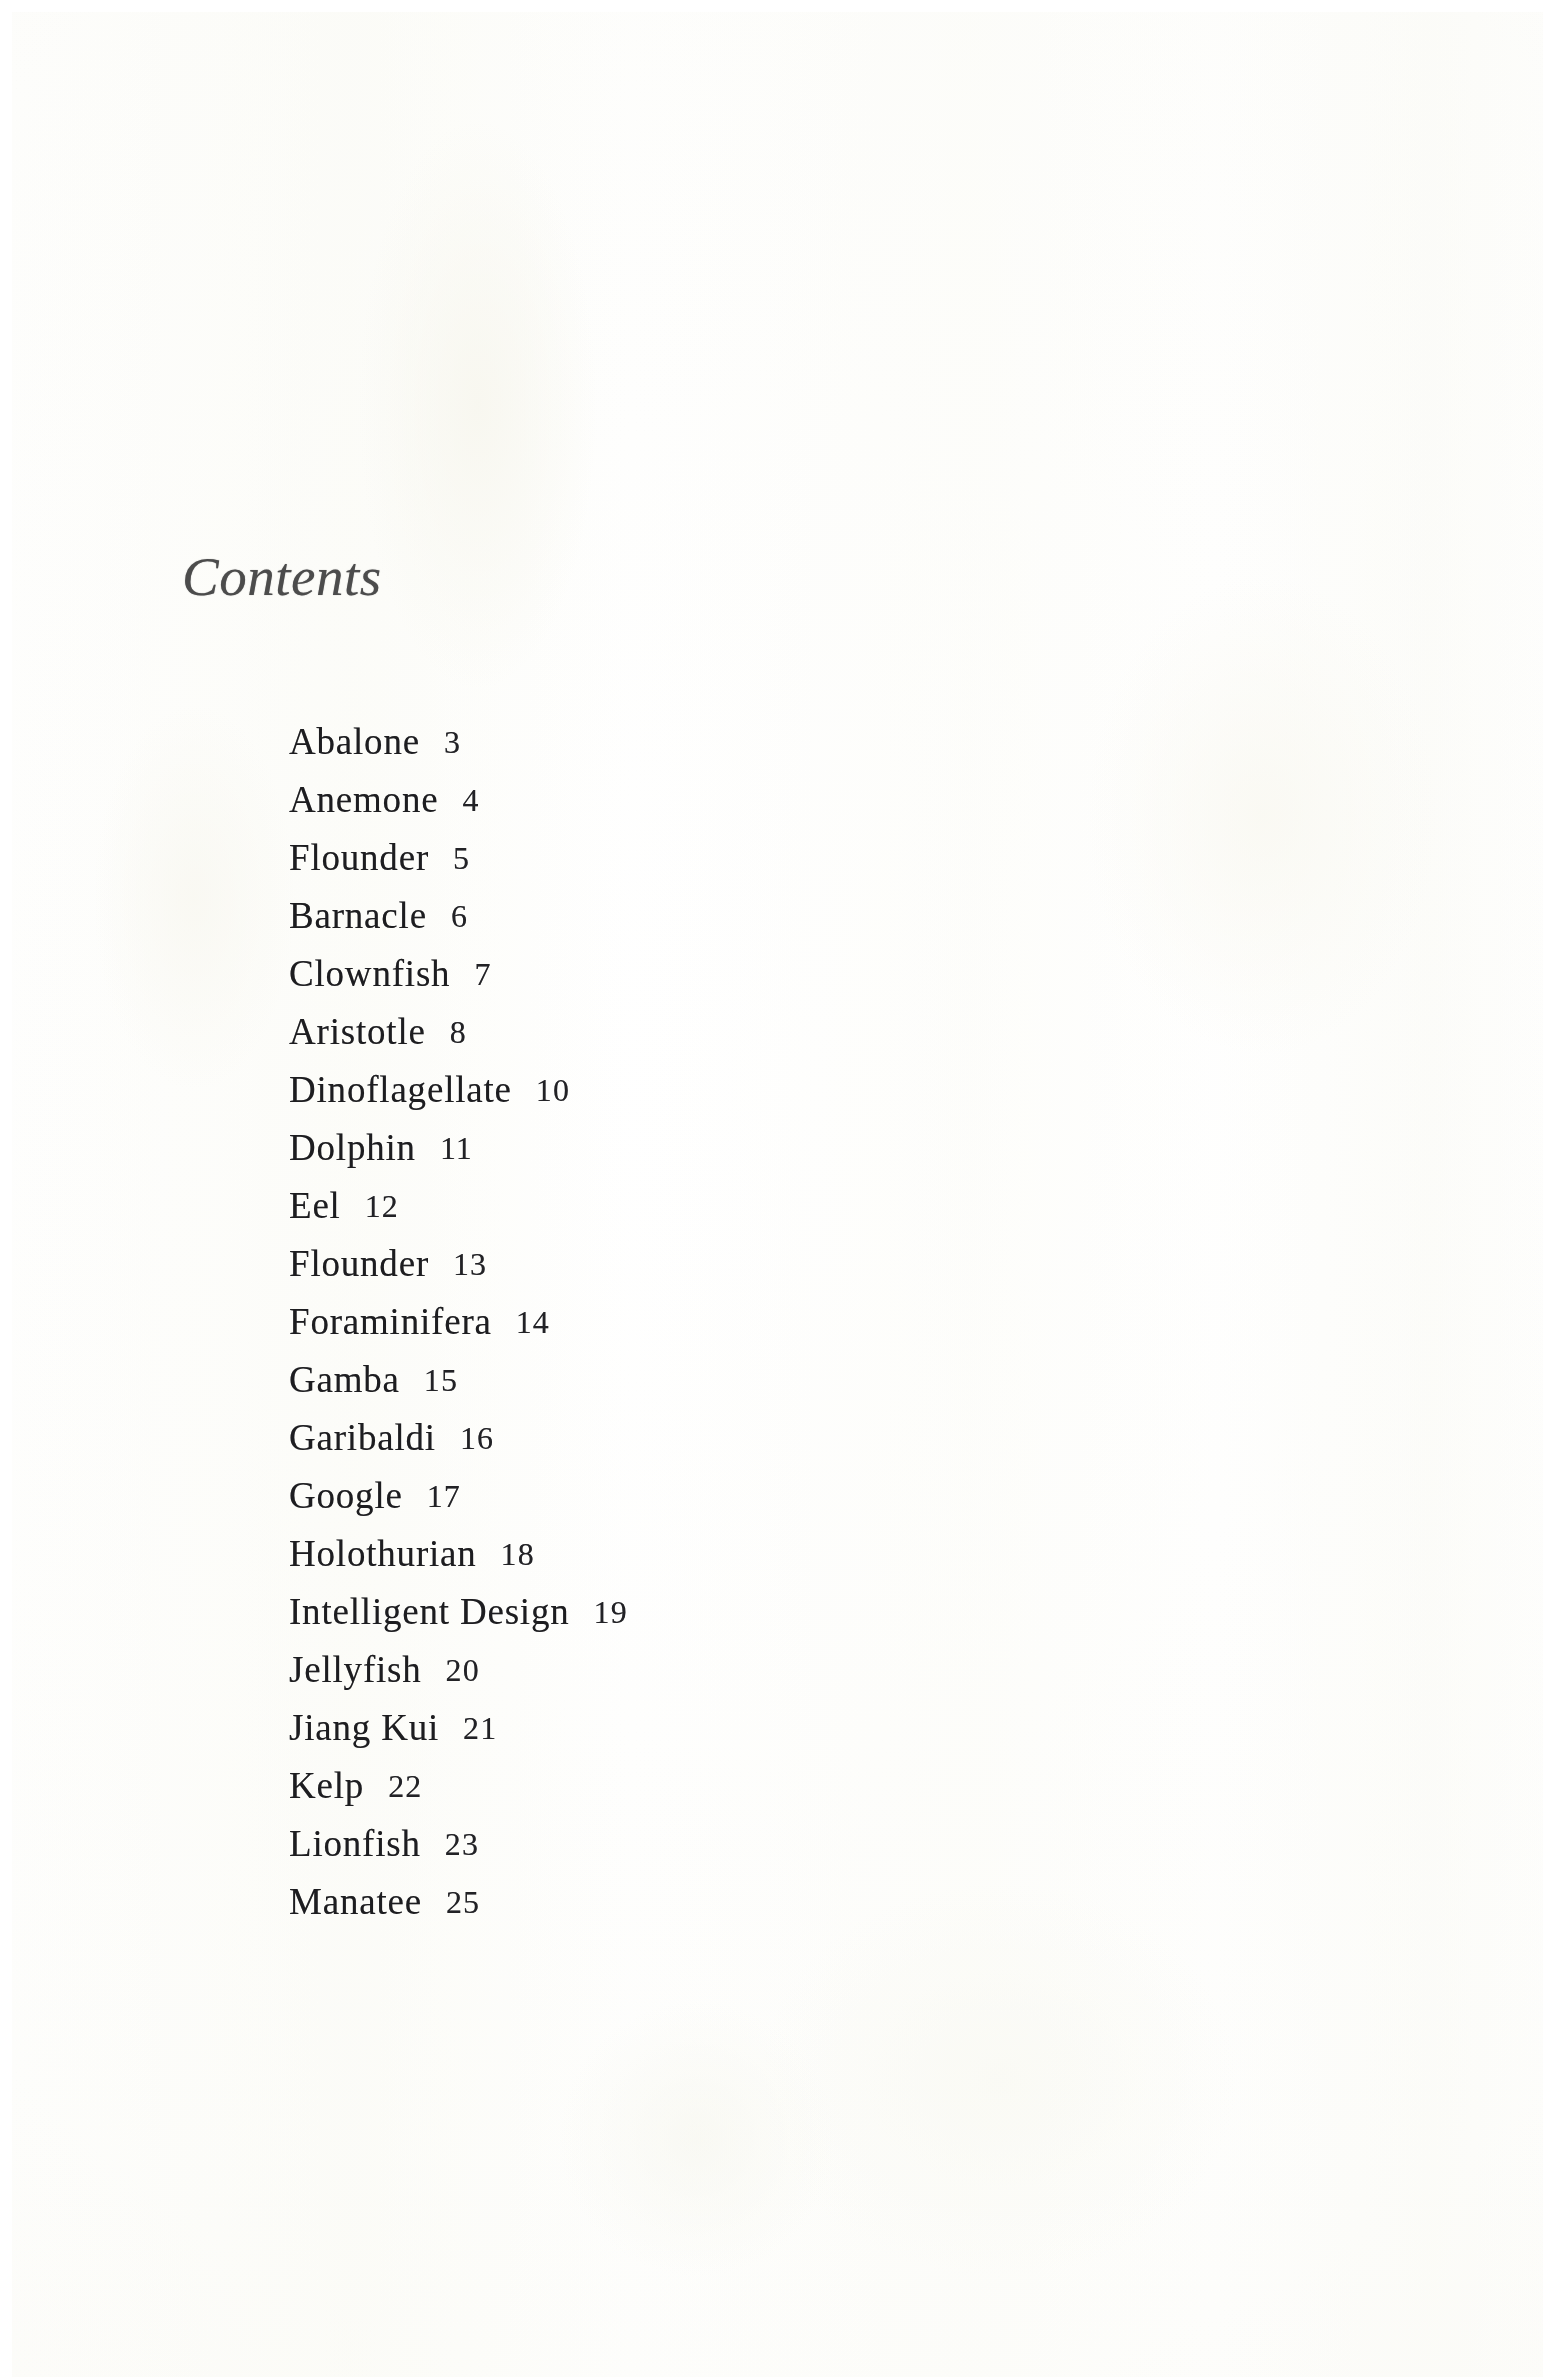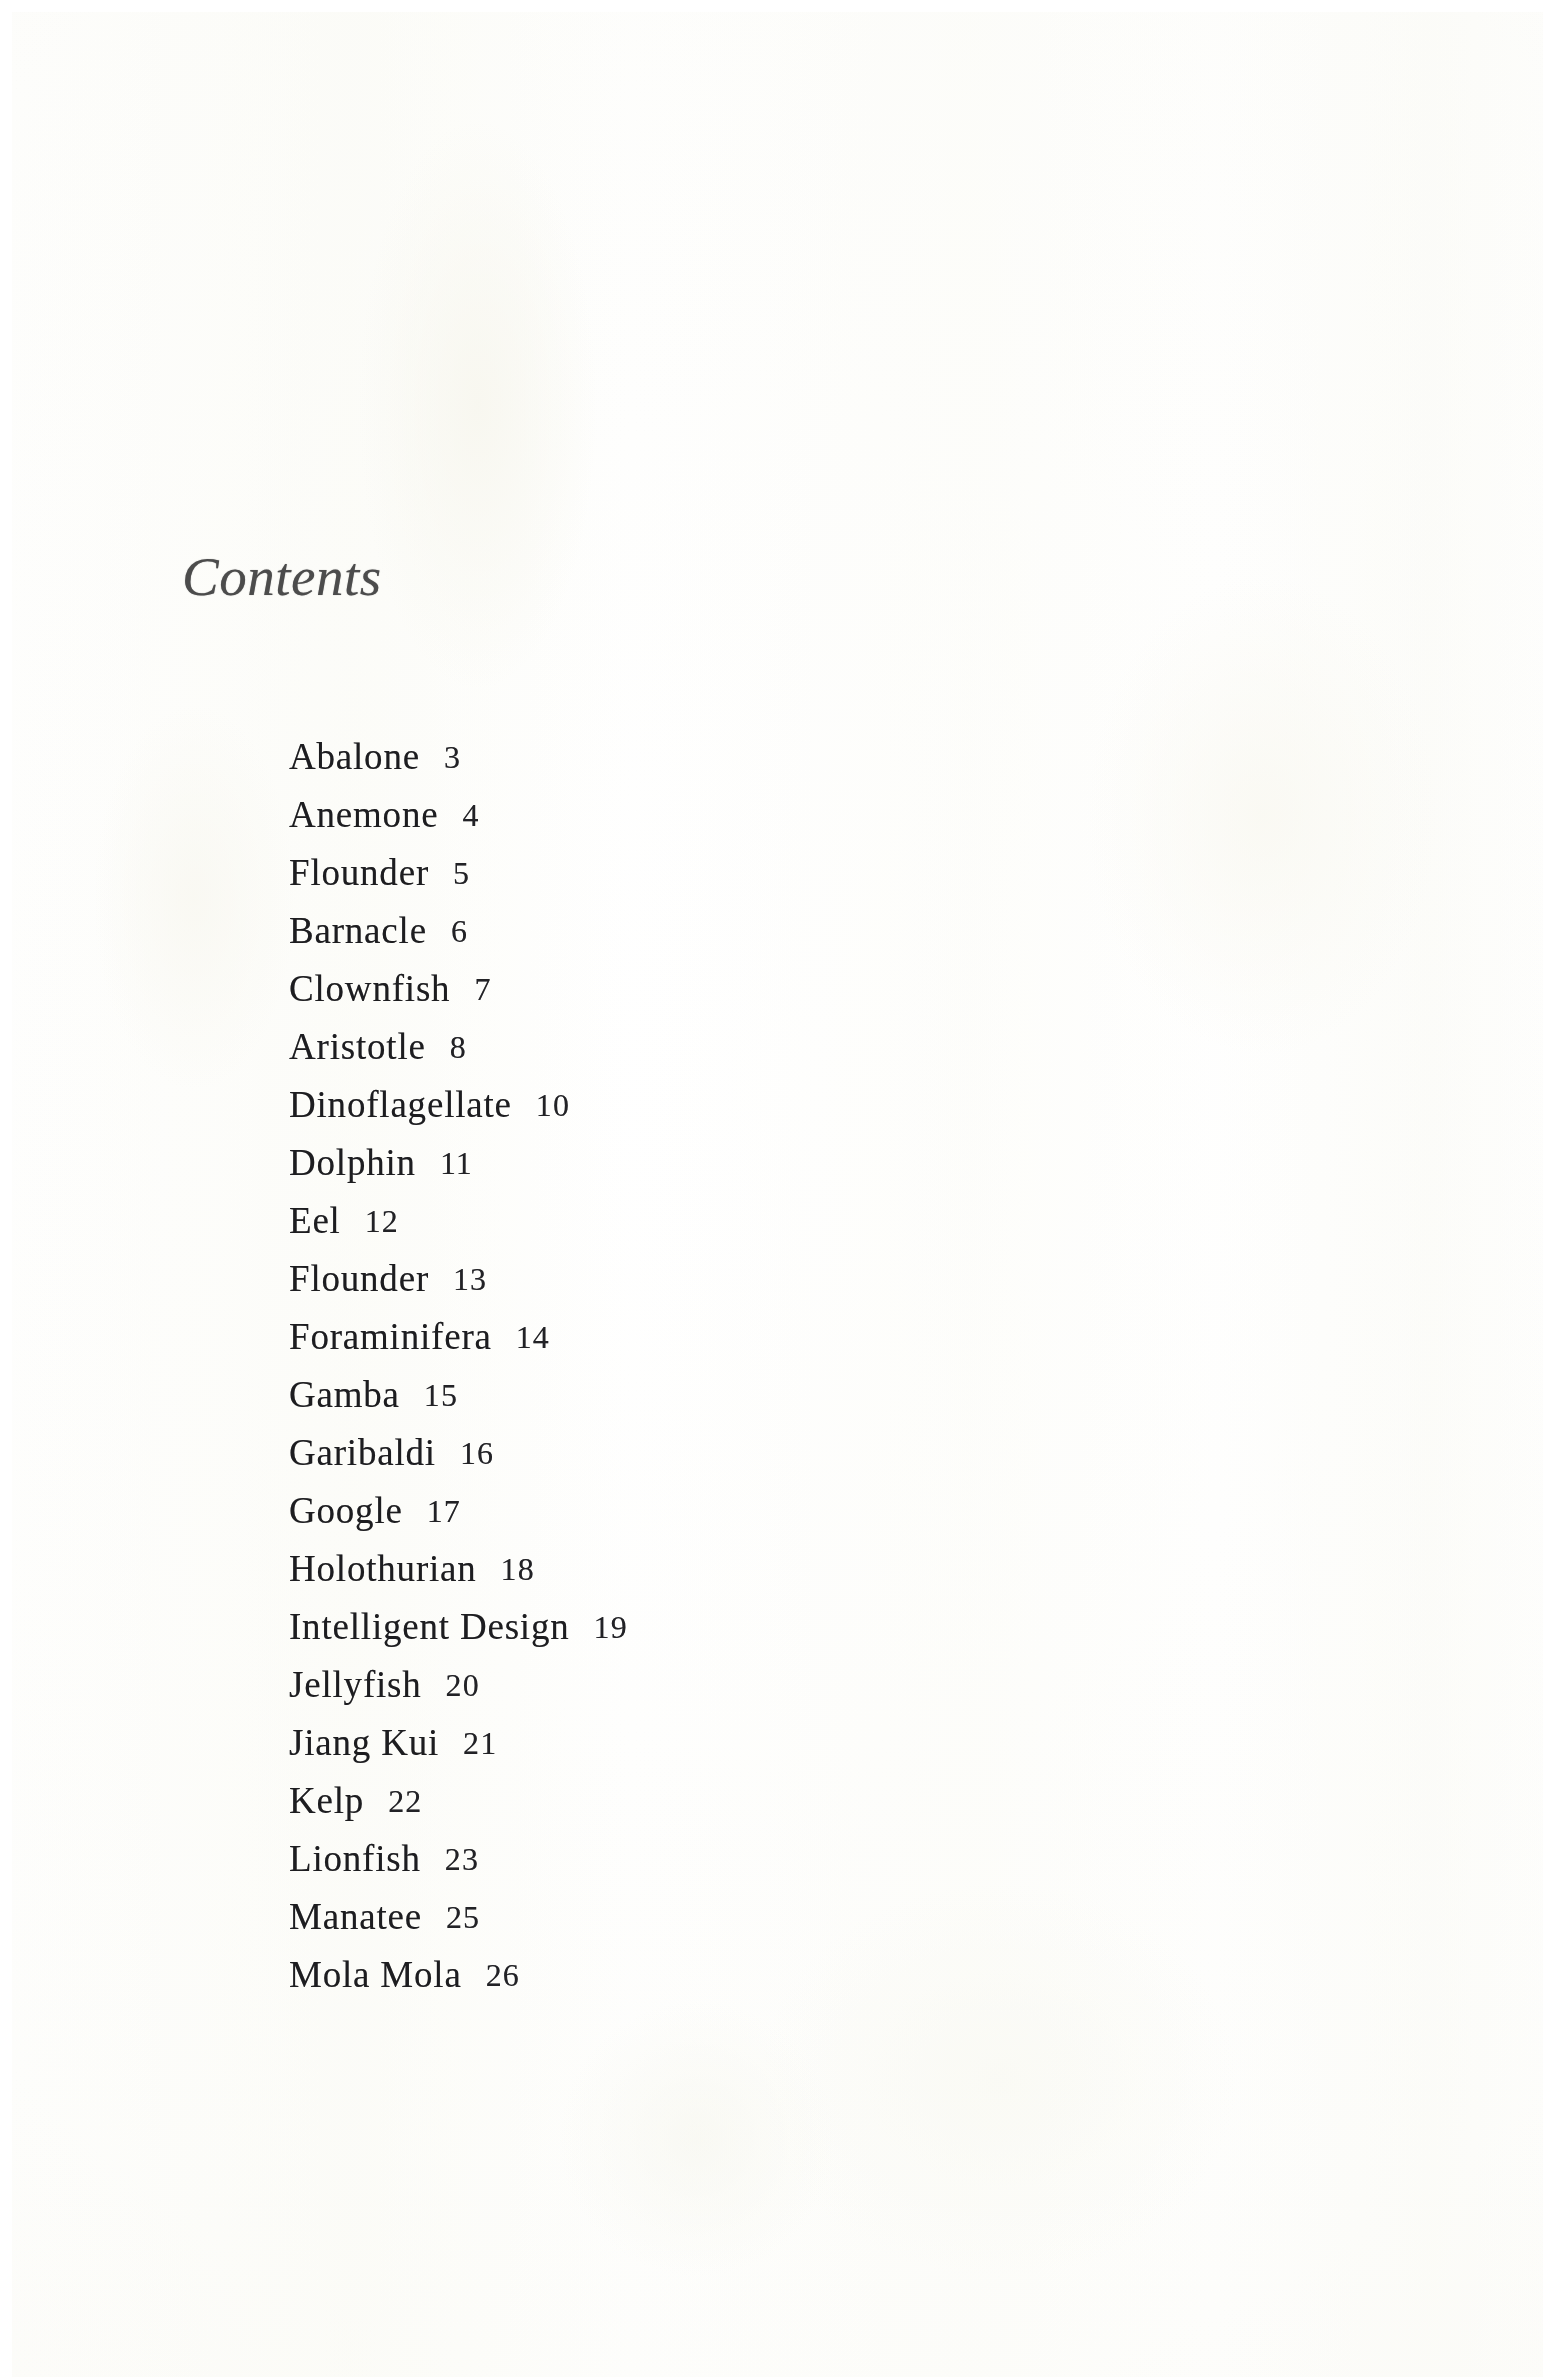--- a/index.html
+++ b/index.html
@@ -57,21 +57,21 @@
     line-height: 1;
     letter-spacing: 0.5px;
     color: #4c4c4c;
     white-space: nowrap;
     text-shadow: 0 0 1px rgba(80,80,80,0.55);
   }
 
   .toc-list {
     position: absolute;
     left: 277px;
-    top: 716px;
+    top: 701px;
     width: 822px;
     margin: 0;
     padding: 0;
     list-style: none;
   }
 
   .toc-entry {
     display: block;
     height: 58px;
     font-family: "Liberation Serif", "DejaVu Serif", serif;
@@ -124,17 +124,16 @@
       <li class="toc-entry"><span class="toc-name">Gamba</span><span class="toc-page">15</span></li>
       <li class="toc-entry"><span class="toc-name">Garibaldi</span><span class="toc-page">16</span></li>
       <li class="toc-entry"><span class="toc-name">Google</span><span class="toc-page">17</span></li>
       <li class="toc-entry"><span class="toc-name">Holothurian</span><span class="toc-page">18</span></li>
       <li class="toc-entry"><span class="toc-name">Intelligent Design</span><span class="toc-page">19</span></li>
       <li class="toc-entry"><span class="toc-name">Jellyfish</span><span class="toc-page">20</span></li>
       <li class="toc-entry"><span class="toc-name">Jiang Kui</span><span class="toc-page">21</span></li>
       <li class="toc-entry"><span class="toc-name">Kelp</span><span class="toc-page">22</span></li>
       <li class="toc-entry"><span class="toc-name">Lionfish</span><span class="toc-page">23</span></li>
       <li class="toc-entry"><span class="toc-name">Manatee</span><span class="toc-page">25</span></li>
-      <li class="toc-entry"><span class="toc-name">Mola Mola</span><span class="toc-page">26</span></li>
     </ul>
 
 </div>
 
 
 </body></html>

